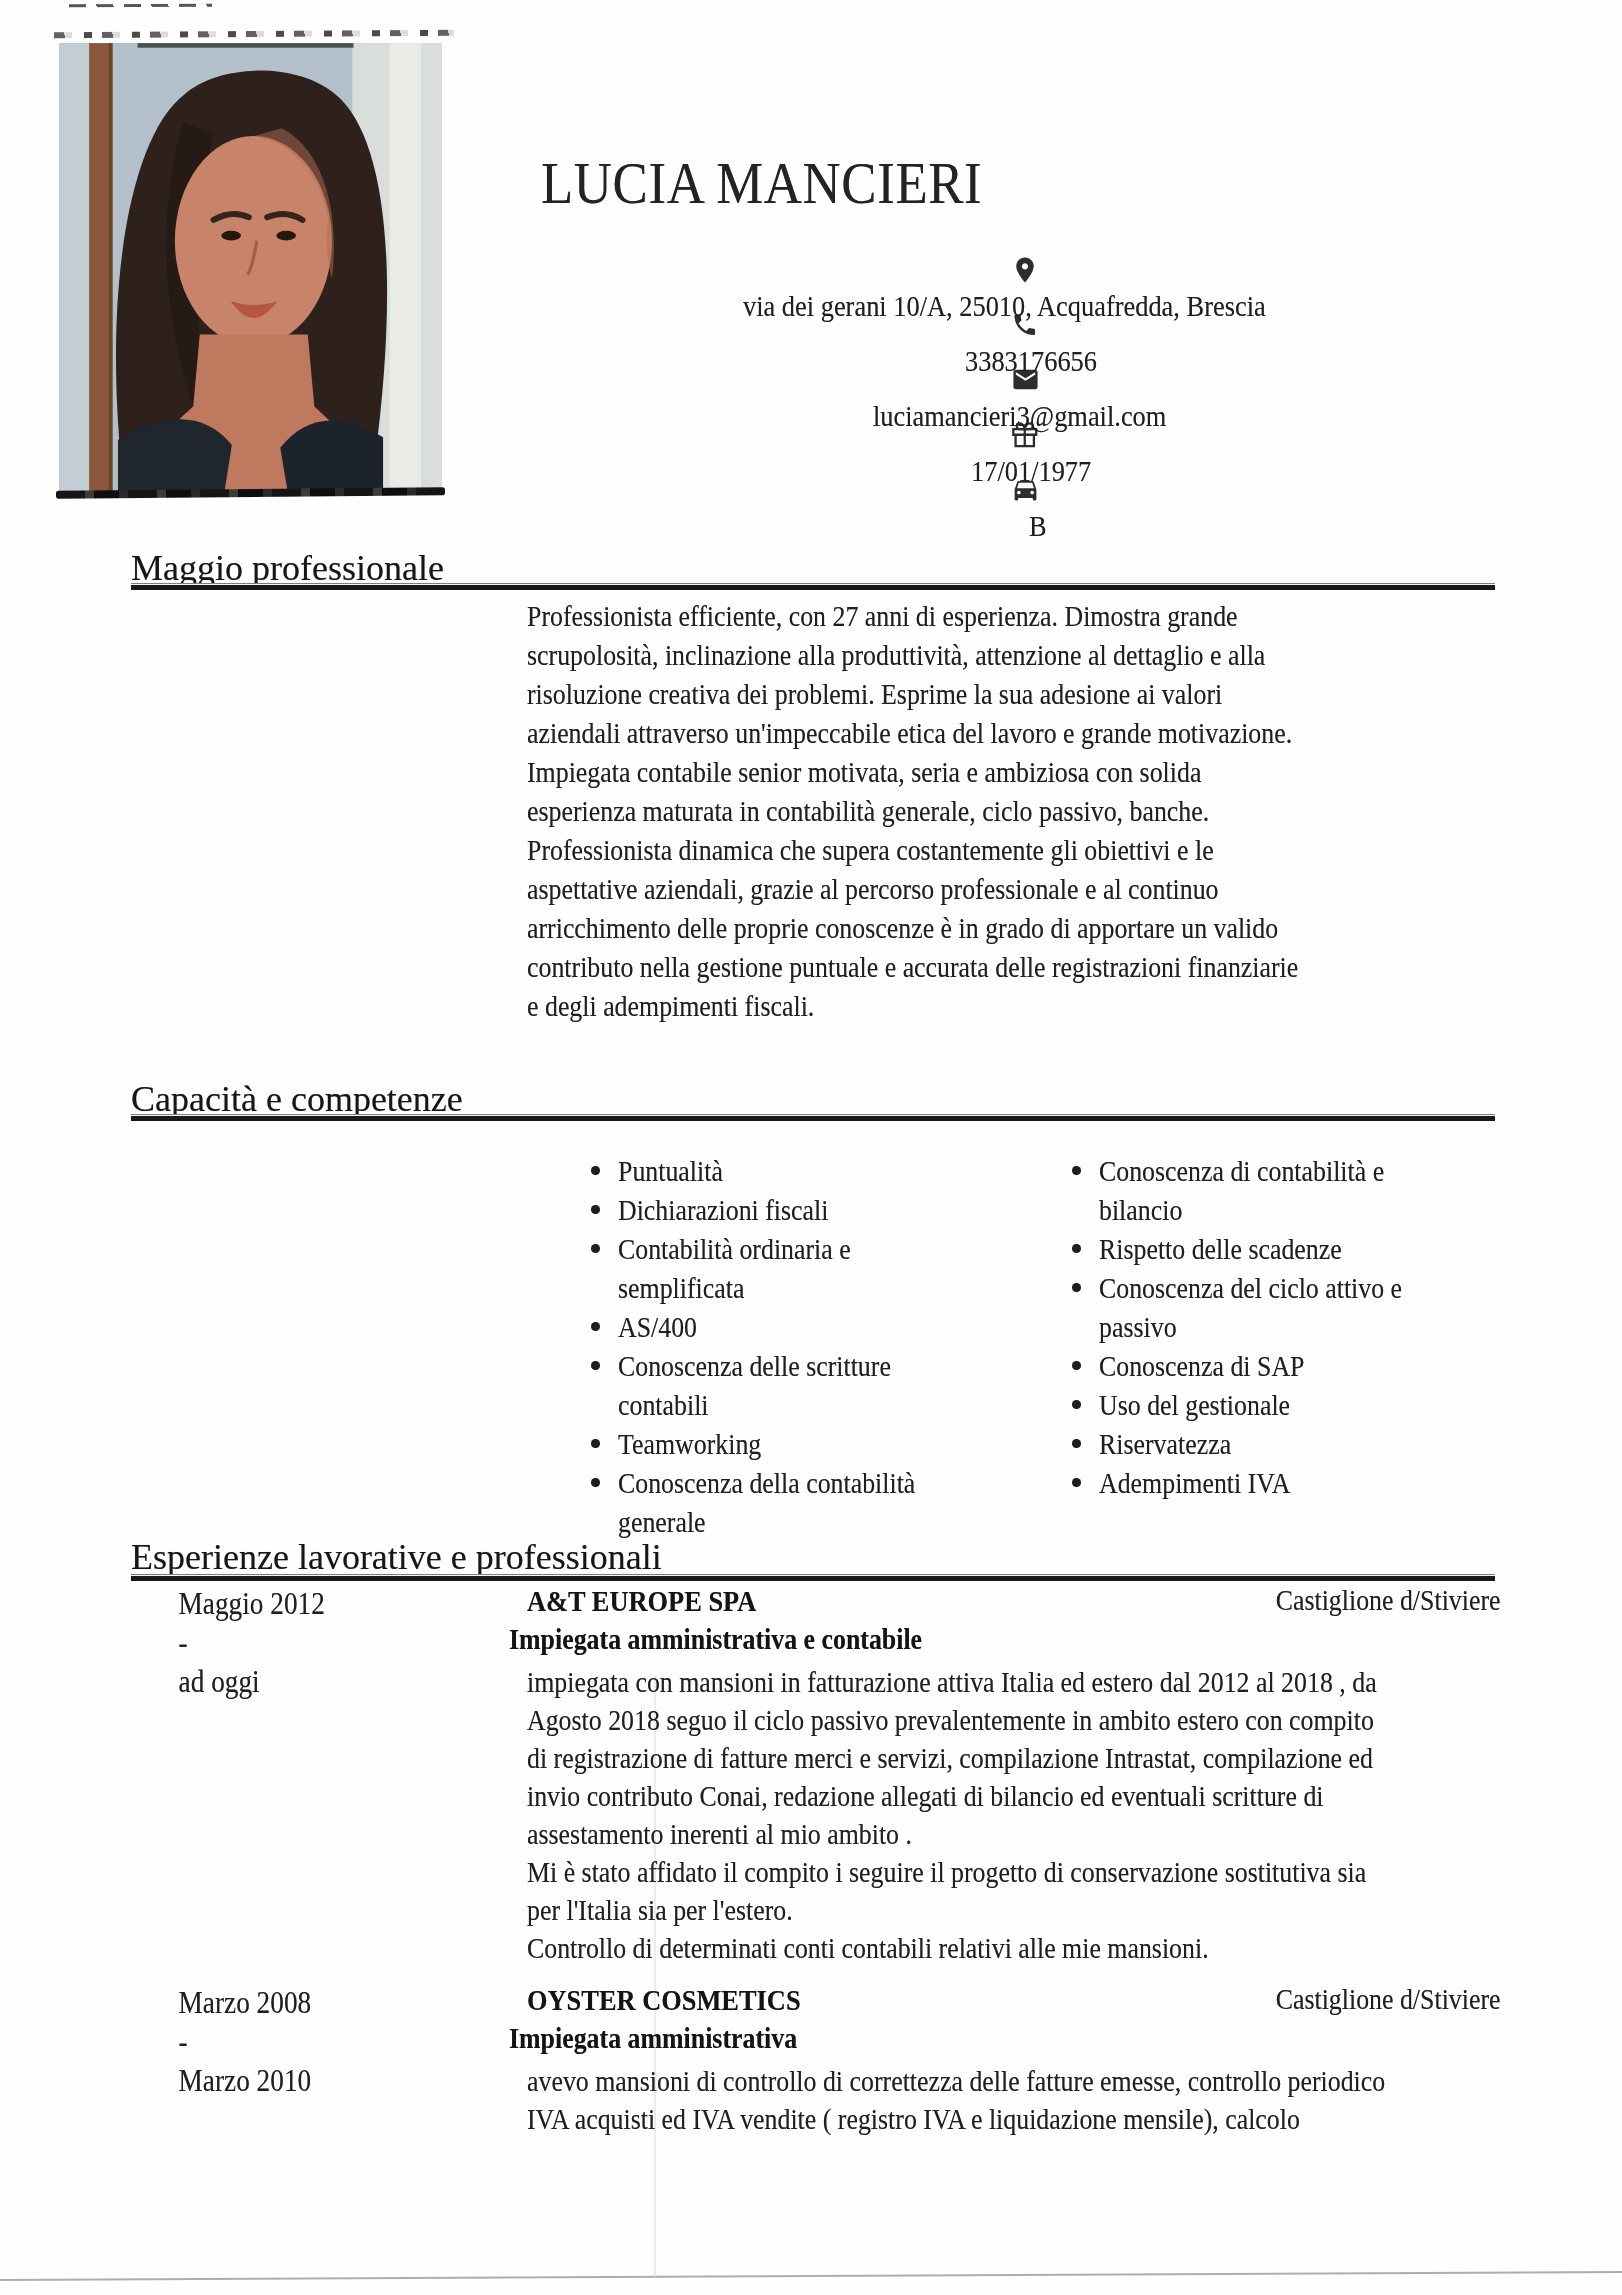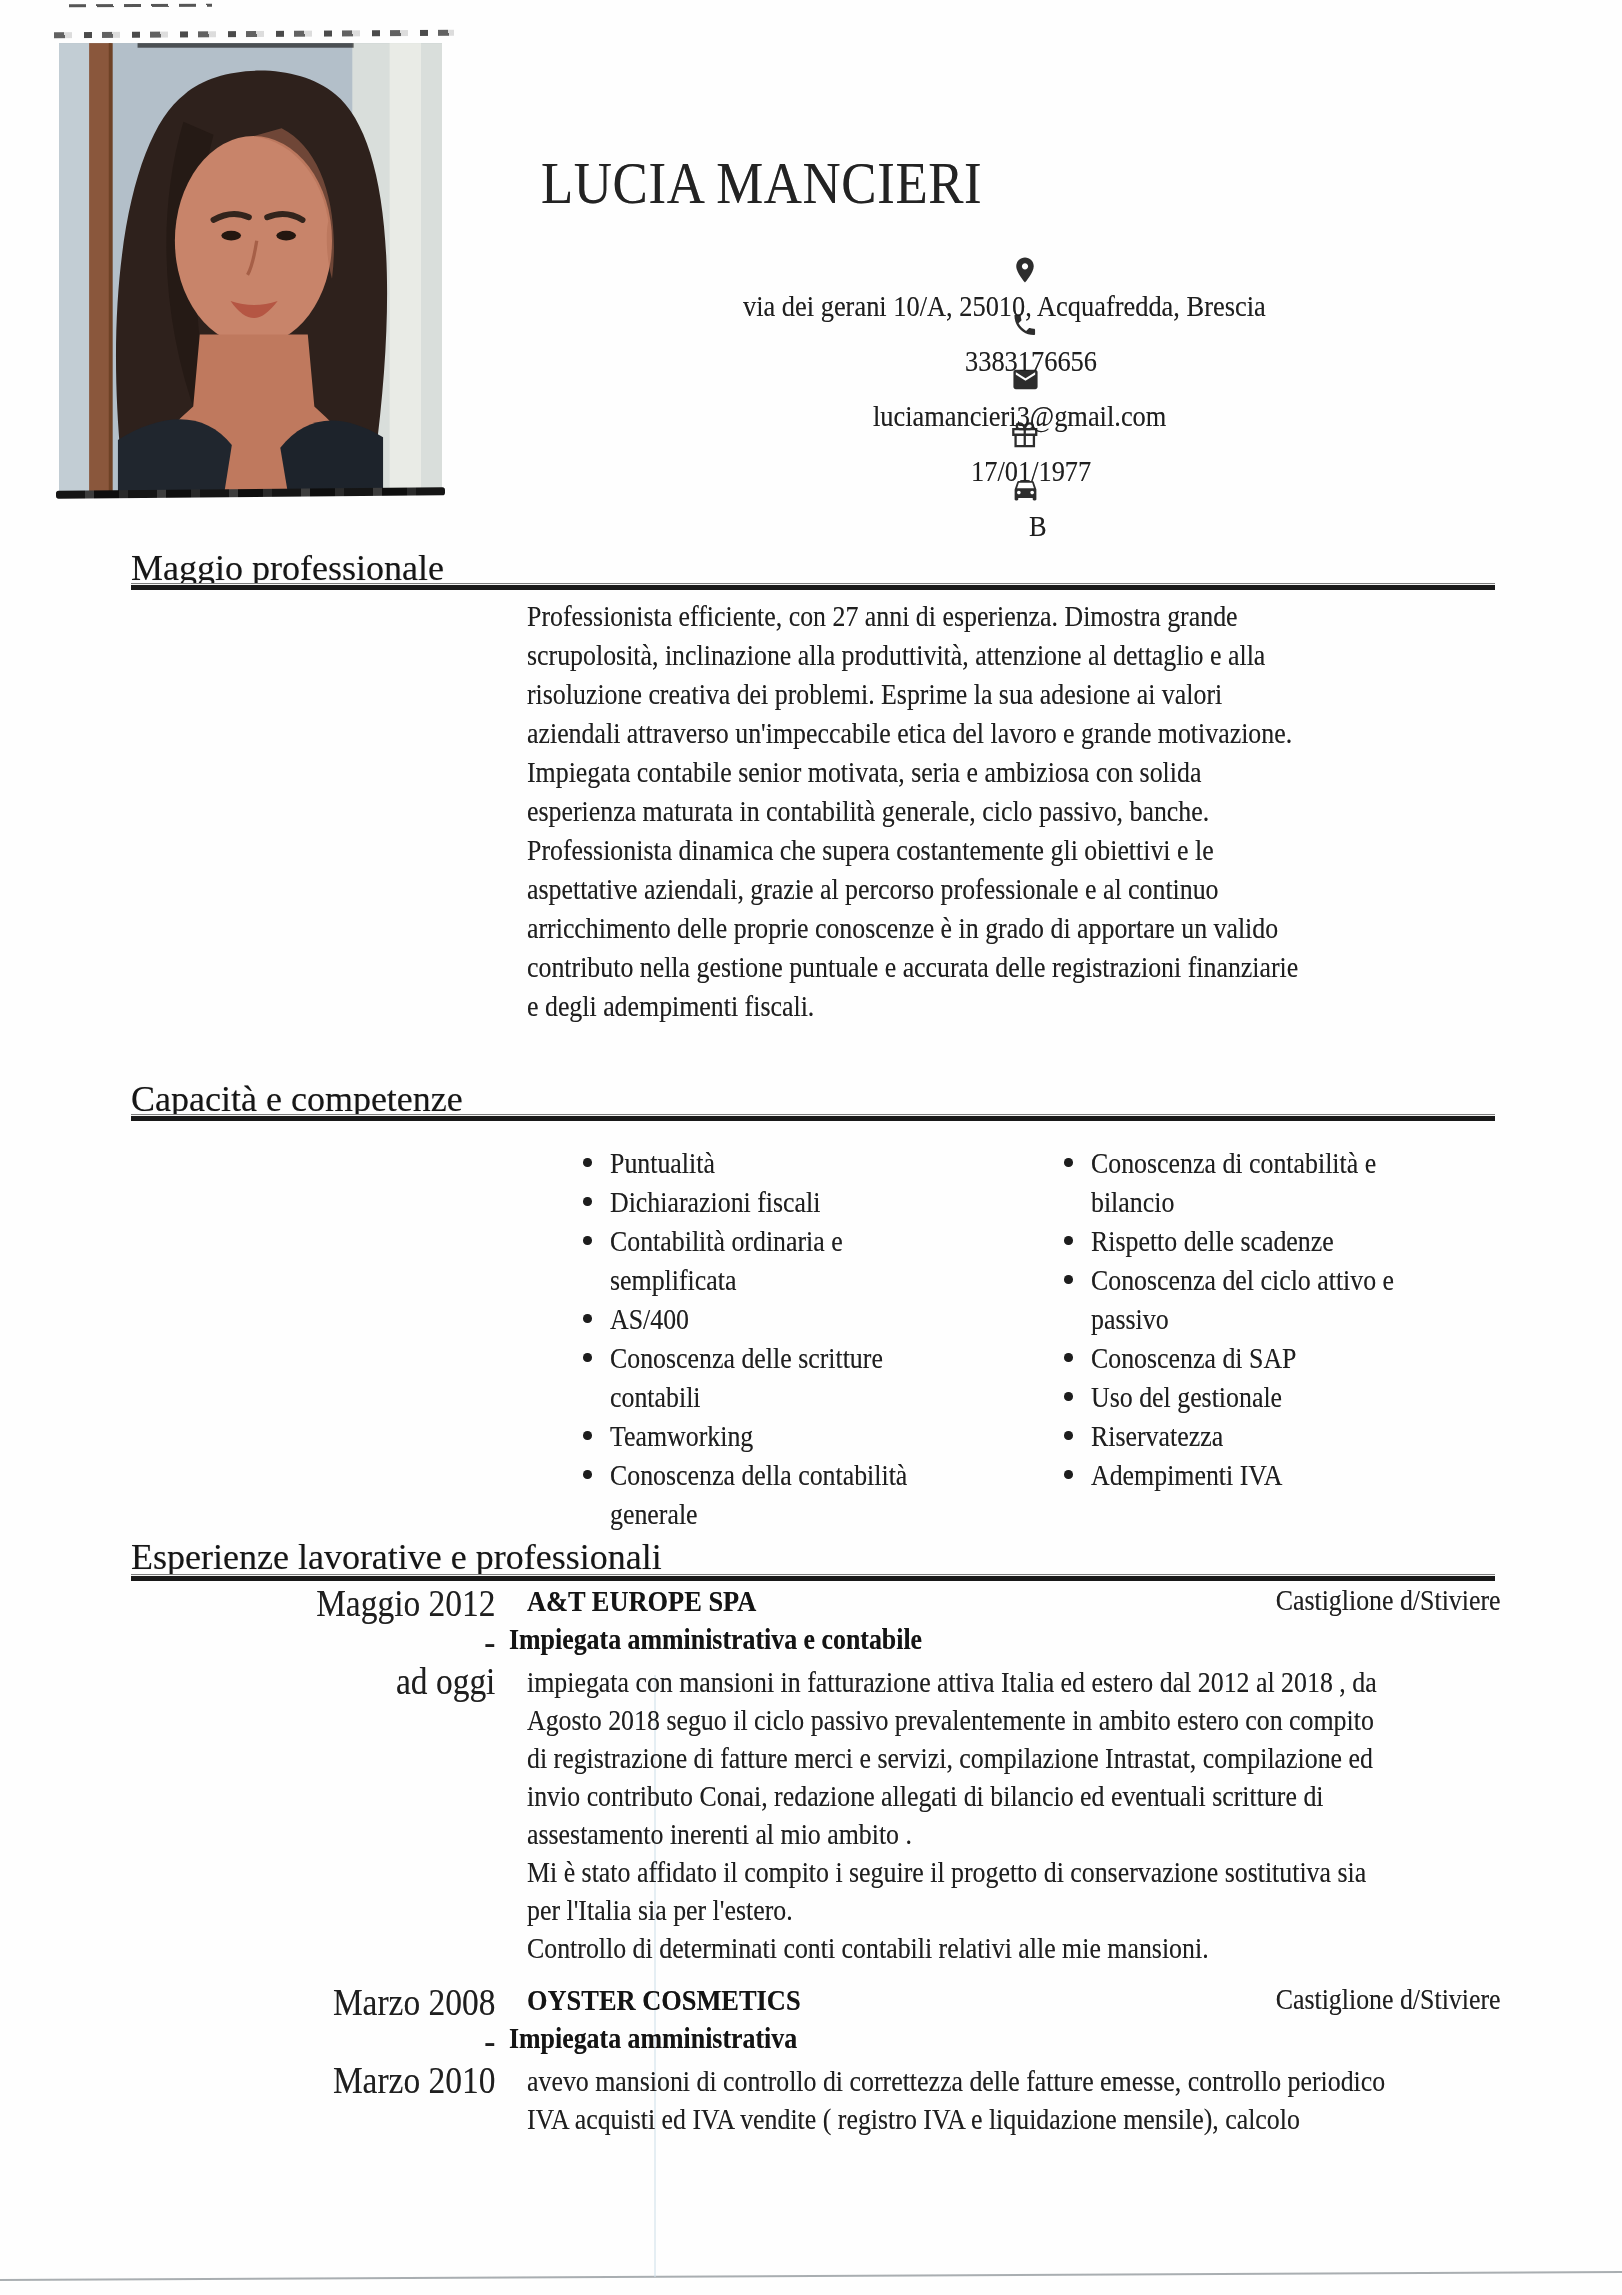--- a/index.html
+++ b/index.html
@@ -46,28 +46,28 @@
   .contact-text { margin-left:29px; font-size:30px; white-space:nowrap; }
 
   
   .sec-title { left:131px; font-size:36px; color:#161616; white-space:nowrap; }
   .rule { left:131px; width:1364px; height:6.5px;
     background:linear-gradient(#7d7d7d 0 1.3px,#f5f5f3 1.3px 2px,#191919 2px 6.5px); }
 
   .para { left:527px; width:1126px; font-size:29.4px; line-height:39px; white-space:pre-line; }
 
   
-  .skill-col { left:0; top:0; margin:8px; padding:0; list-style:none; position:absolute; width:497px; }
+  .skill-col { left:0; top:0; margin:16px; padding:0; list-style:none; position:absolute; width:497px; }
   .skill-item { display:flex; }
   .dot { flex:0 0 8.5px; width:8.5px; height:8.5px; border-radius:50%; background:#1d1d1d; margin:14.4px 18.3px 0 0; }
   .skill-text { font-size:29.4px; line-height:39px; white-space:pre-line; }
 
   
   .job { left:0; top:0; width:1623px; position:absolute; }
-  .job-dates { position:absolute; left:157px; width:360px; text-align:right; font-size:38px; line-height:39px; }
+  .job-dates { position:absolute; left:157px; width:360px; text-align:left; font-size:31px; line-height:39px; }
   .job-company { position:absolute; left:527px; top:0; font-size:30px; font-weight:bold; color:#141414; white-space:nowrap; }
   .job-location { position:absolute; right:122px; top:0; font-size:29.4px; white-space:nowrap; }
   .job-role { position:absolute; left:509px; top:39px; font-size:29.4px; font-weight:bold; color:#141414; white-space:nowrap; }
   .job-desc { position:absolute; left:527px; top:79px; width:1152px; font-size:29.4px; line-height:38px; white-space:pre-line; }
 </style>
 </head>
 <body>
 
 <div class="page">
 

